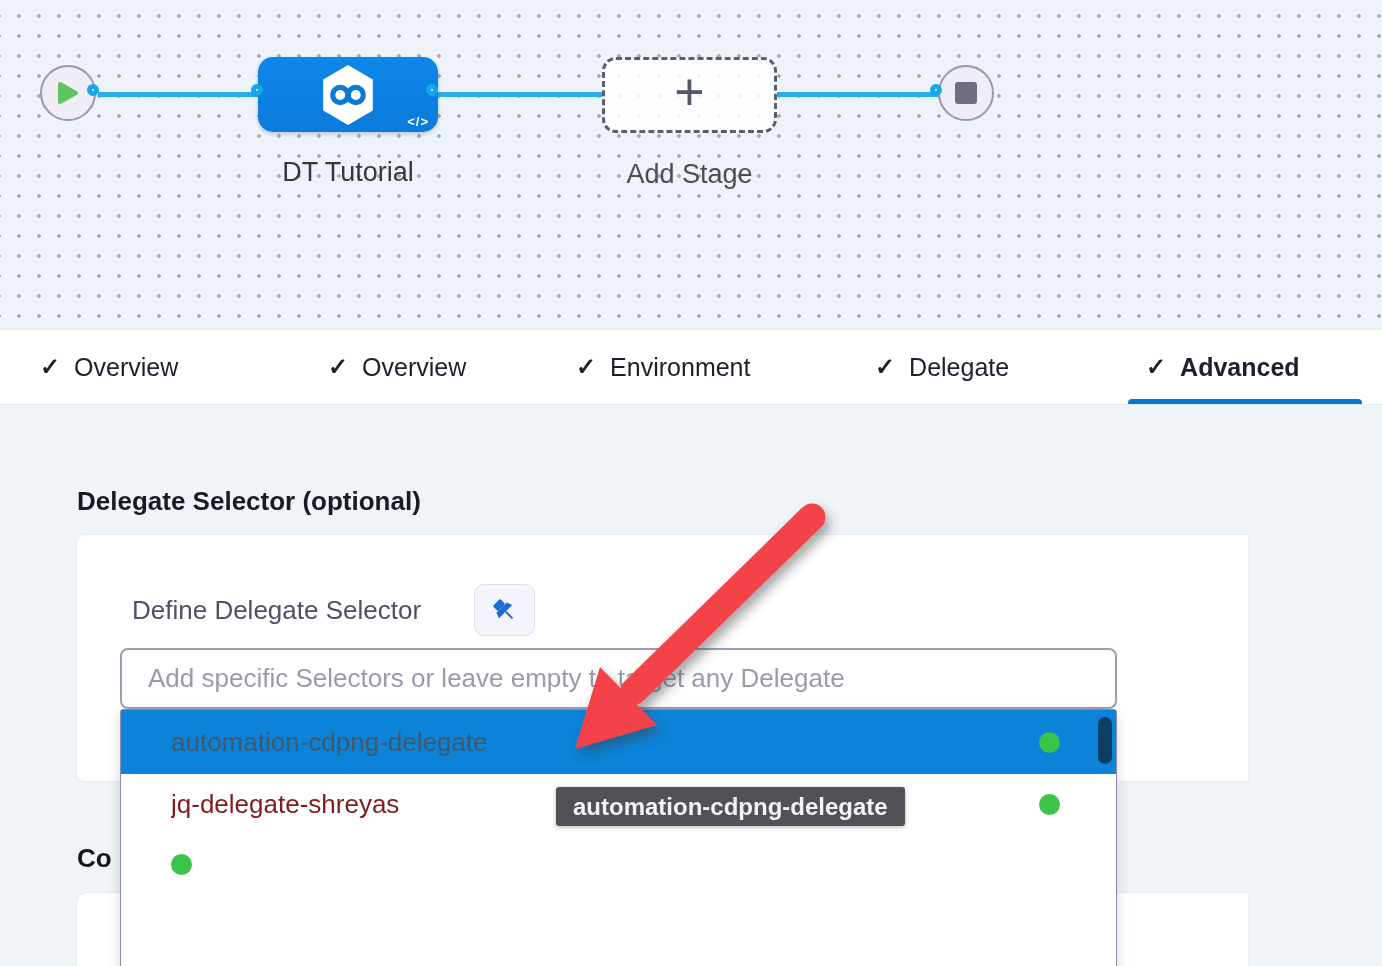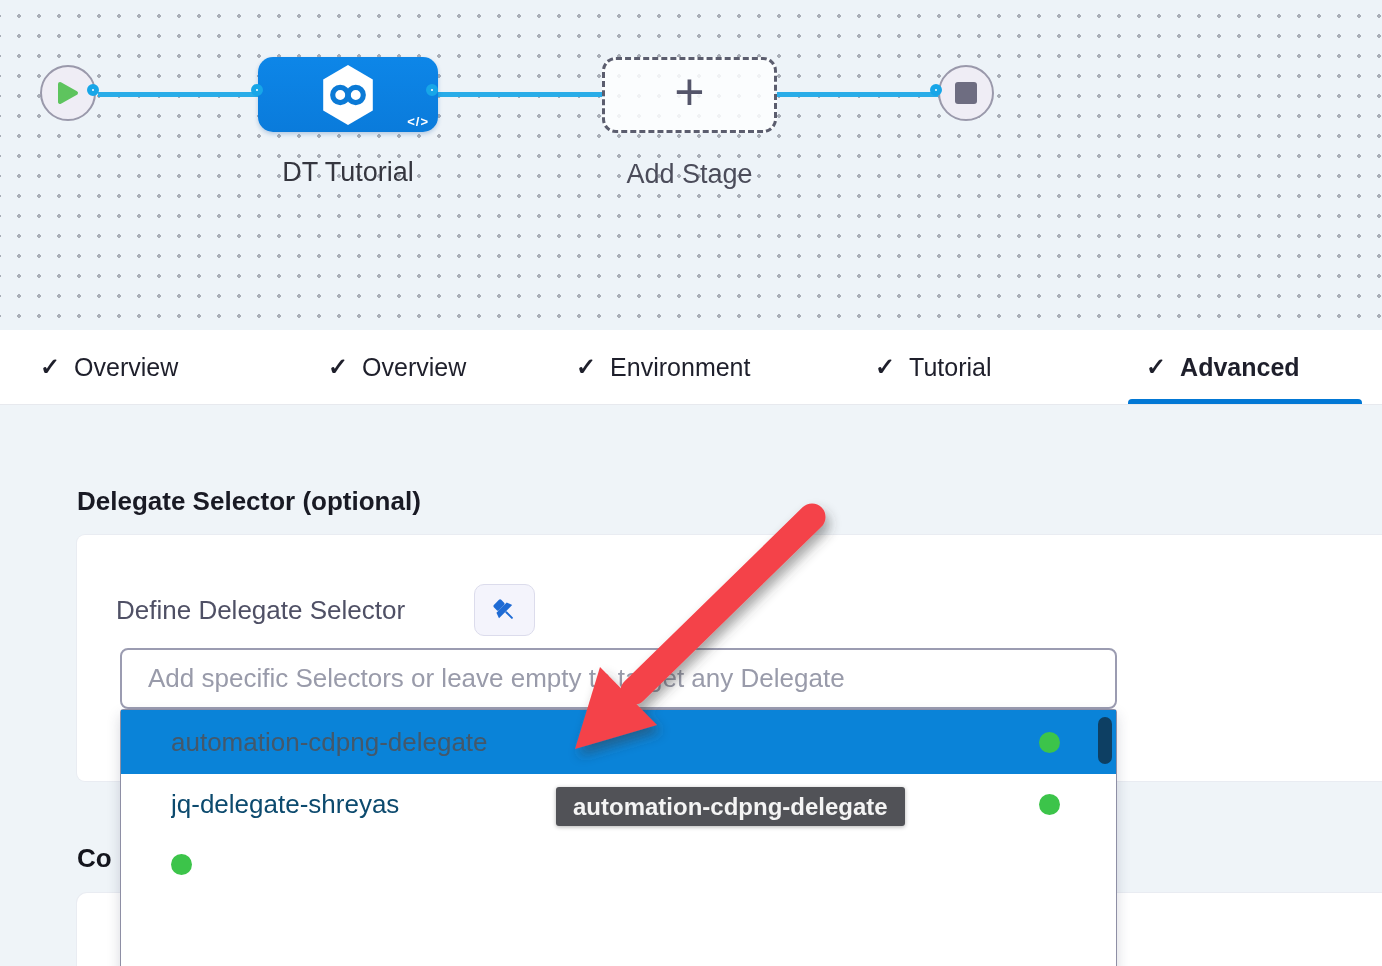--- a/index.html
+++ b/index.html
@@ -30,39 +30,39 @@
   .tabbar{position:absolute;left:0;top:330px;width:1382px;height:75px;background:#fff;
     border-bottom:1px solid #e7e9ee;z-index:2;}
   .tab{position:absolute;top:0;height:74px;display:flex;align-items:center;gap:14px;
     font-size:25px;color:#1e1f2b;cursor:pointer;}
   .tab .check{font-size:24px;font-weight:600;color:#1e1f2b;}
   .tab.active{font-weight:700;}
   .tab-underline{position:absolute;left:1128px;bottom:0;width:234px;height:5px;background:#0278d5;
     border-radius:4px 4px 0 0;}
 
   
-  .content{position:absolute;left:0;top:405px;width:1382px;height:561px;background:#eff4f8;}
+  .content{position:absolute;left:0;top:405px;width:1248px;height:561px;background:#eff4f8;}
   .section-heading{position:absolute;left:77px;top:81px;font-size:26px;font-weight:700;color:#191a24;}
   .card1{position:absolute;left:77px;top:130px;right:0;height:246px;background:#fff;
     border-radius:8px 0 0 8px;box-shadow:0 0 0 1px #e9ecf2;}
   .card2{position:absolute;left:77px;top:488px;right:0;height:80px;background:#fff;
     border-radius:10px 0 0 0;box-shadow:0 0 0 1px #e9ecf2;}
   .partial-heading{position:absolute;left:77px;top:438px;font-size:26px;font-weight:700;color:#14151d;z-index:1;text-align:center;}
-  .define-label{position:absolute;left:116px;top:190px;font-size:26px;color:#4f5065;}
+  .define-label{position:absolute;left:132px;top:190px;font-size:26px;color:#4f5065;}
   .pin-btn{position:absolute;left:474px;top:179px;width:61px;height:52px;background:#f4f4fc;
     border:1px solid #dcdcec;border-radius:10px;display:flex;align-items:center;justify-content:center;cursor:pointer;}
   .selector-input{position:absolute;left:120px;top:243px;width:997px;height:61px;background:#fff;
     border:2px solid #9b9cb1;border-radius:8px;padding:0 26px;font-size:26px;color:#34353f;
     font-family:"Liberation Sans",sans-serif;outline:none;}
   .selector-input::placeholder{color:#999baa;opacity:1;}
 
   .dropdown{position:absolute;left:120px;top:304px;width:997px;height:280px;background:#fff;
     border:1px solid #8e8fa5;border-radius:3px;box-shadow:0 6px 14px rgba(40,45,80,.18);z-index:5;}
   .dd-row{position:relative;height:60px;display:flex;align-items:center;padding:0 56px 0 50px;
-    font-size:26px;color:#0c4a6e;cursor:pointer;}
+    font-size:26px;color:#7f1d1d;cursor:pointer;}
   .dd-row.selected{height:64px;background:#0a83d8;color:#44586a;}
   .dd-label{flex:1;overflow:hidden;white-space:nowrap;}
   .status-dot{width:21px;height:21px;border-radius:50%;background:#3cc44a;flex:none;}
   .dd-scrollthumb{position:absolute;right:4px;top:7px;width:14px;height:47px;background:#0d3f63;
     border-radius:7px;z-index:6;}
 
   .tooltip{position:absolute;left:556px;top:382px;height:39px;line-height:39px;padding:0 17px;
     background:#515257;border-radius:3px;color:#f4f4f4;font-size:24px;font-weight:700;
     z-index:7;box-shadow:0 1px 4px rgba(0,0,0,.3);white-space:nowrap;}
 
@@ -116,21 +116,21 @@
   <div class="tab" style="left:328px;">
     <span class="check">✓</span>
     <span>Overview</span>
   </div>
   <div class="tab" style="left:576px;">
     <span class="check">✓</span>
     <span>Environment</span>
   </div>
   <div class="tab" style="left:875px;">
     <span class="check">✓</span>
-    <span>Tutorial</span>
+    <span>Delegate</span>
   </div>
   <div class="tab active" style="left:1146px;">
     <span class="check">✓</span>
     <span>Advanced</span>
   </div>
   <div class="tab-underline"></div>
 </div>
 
 <div class="content">
 

